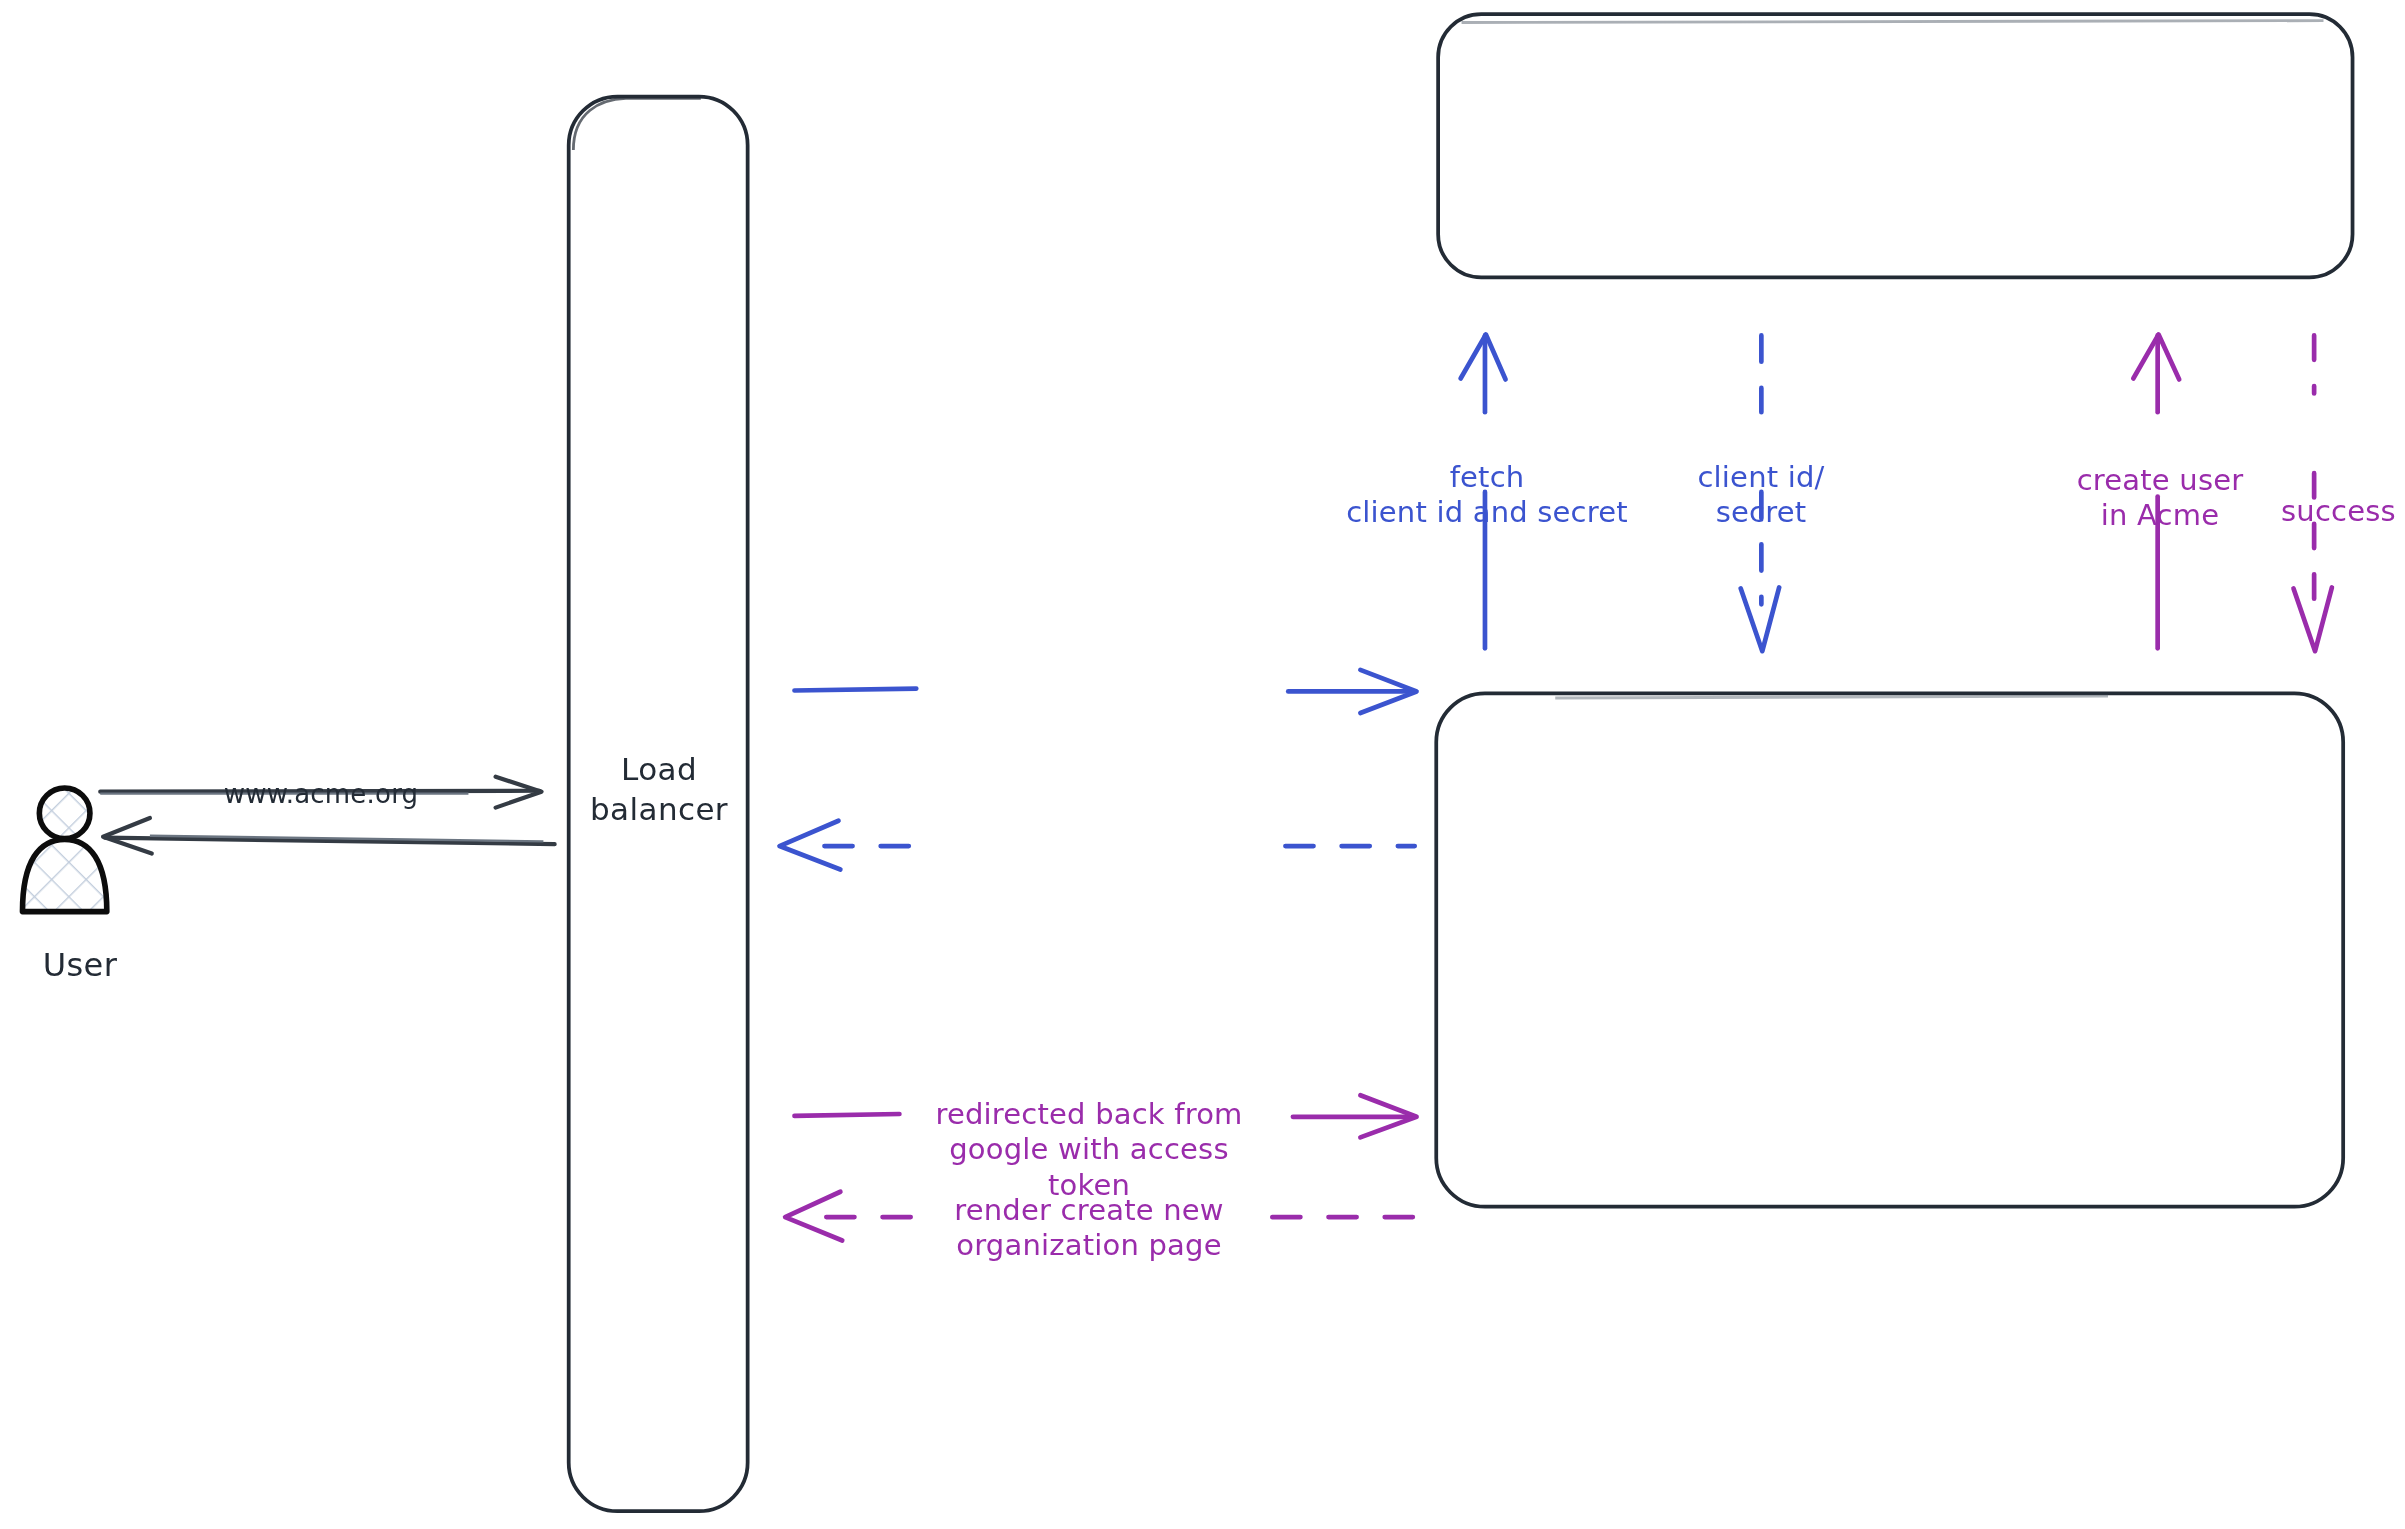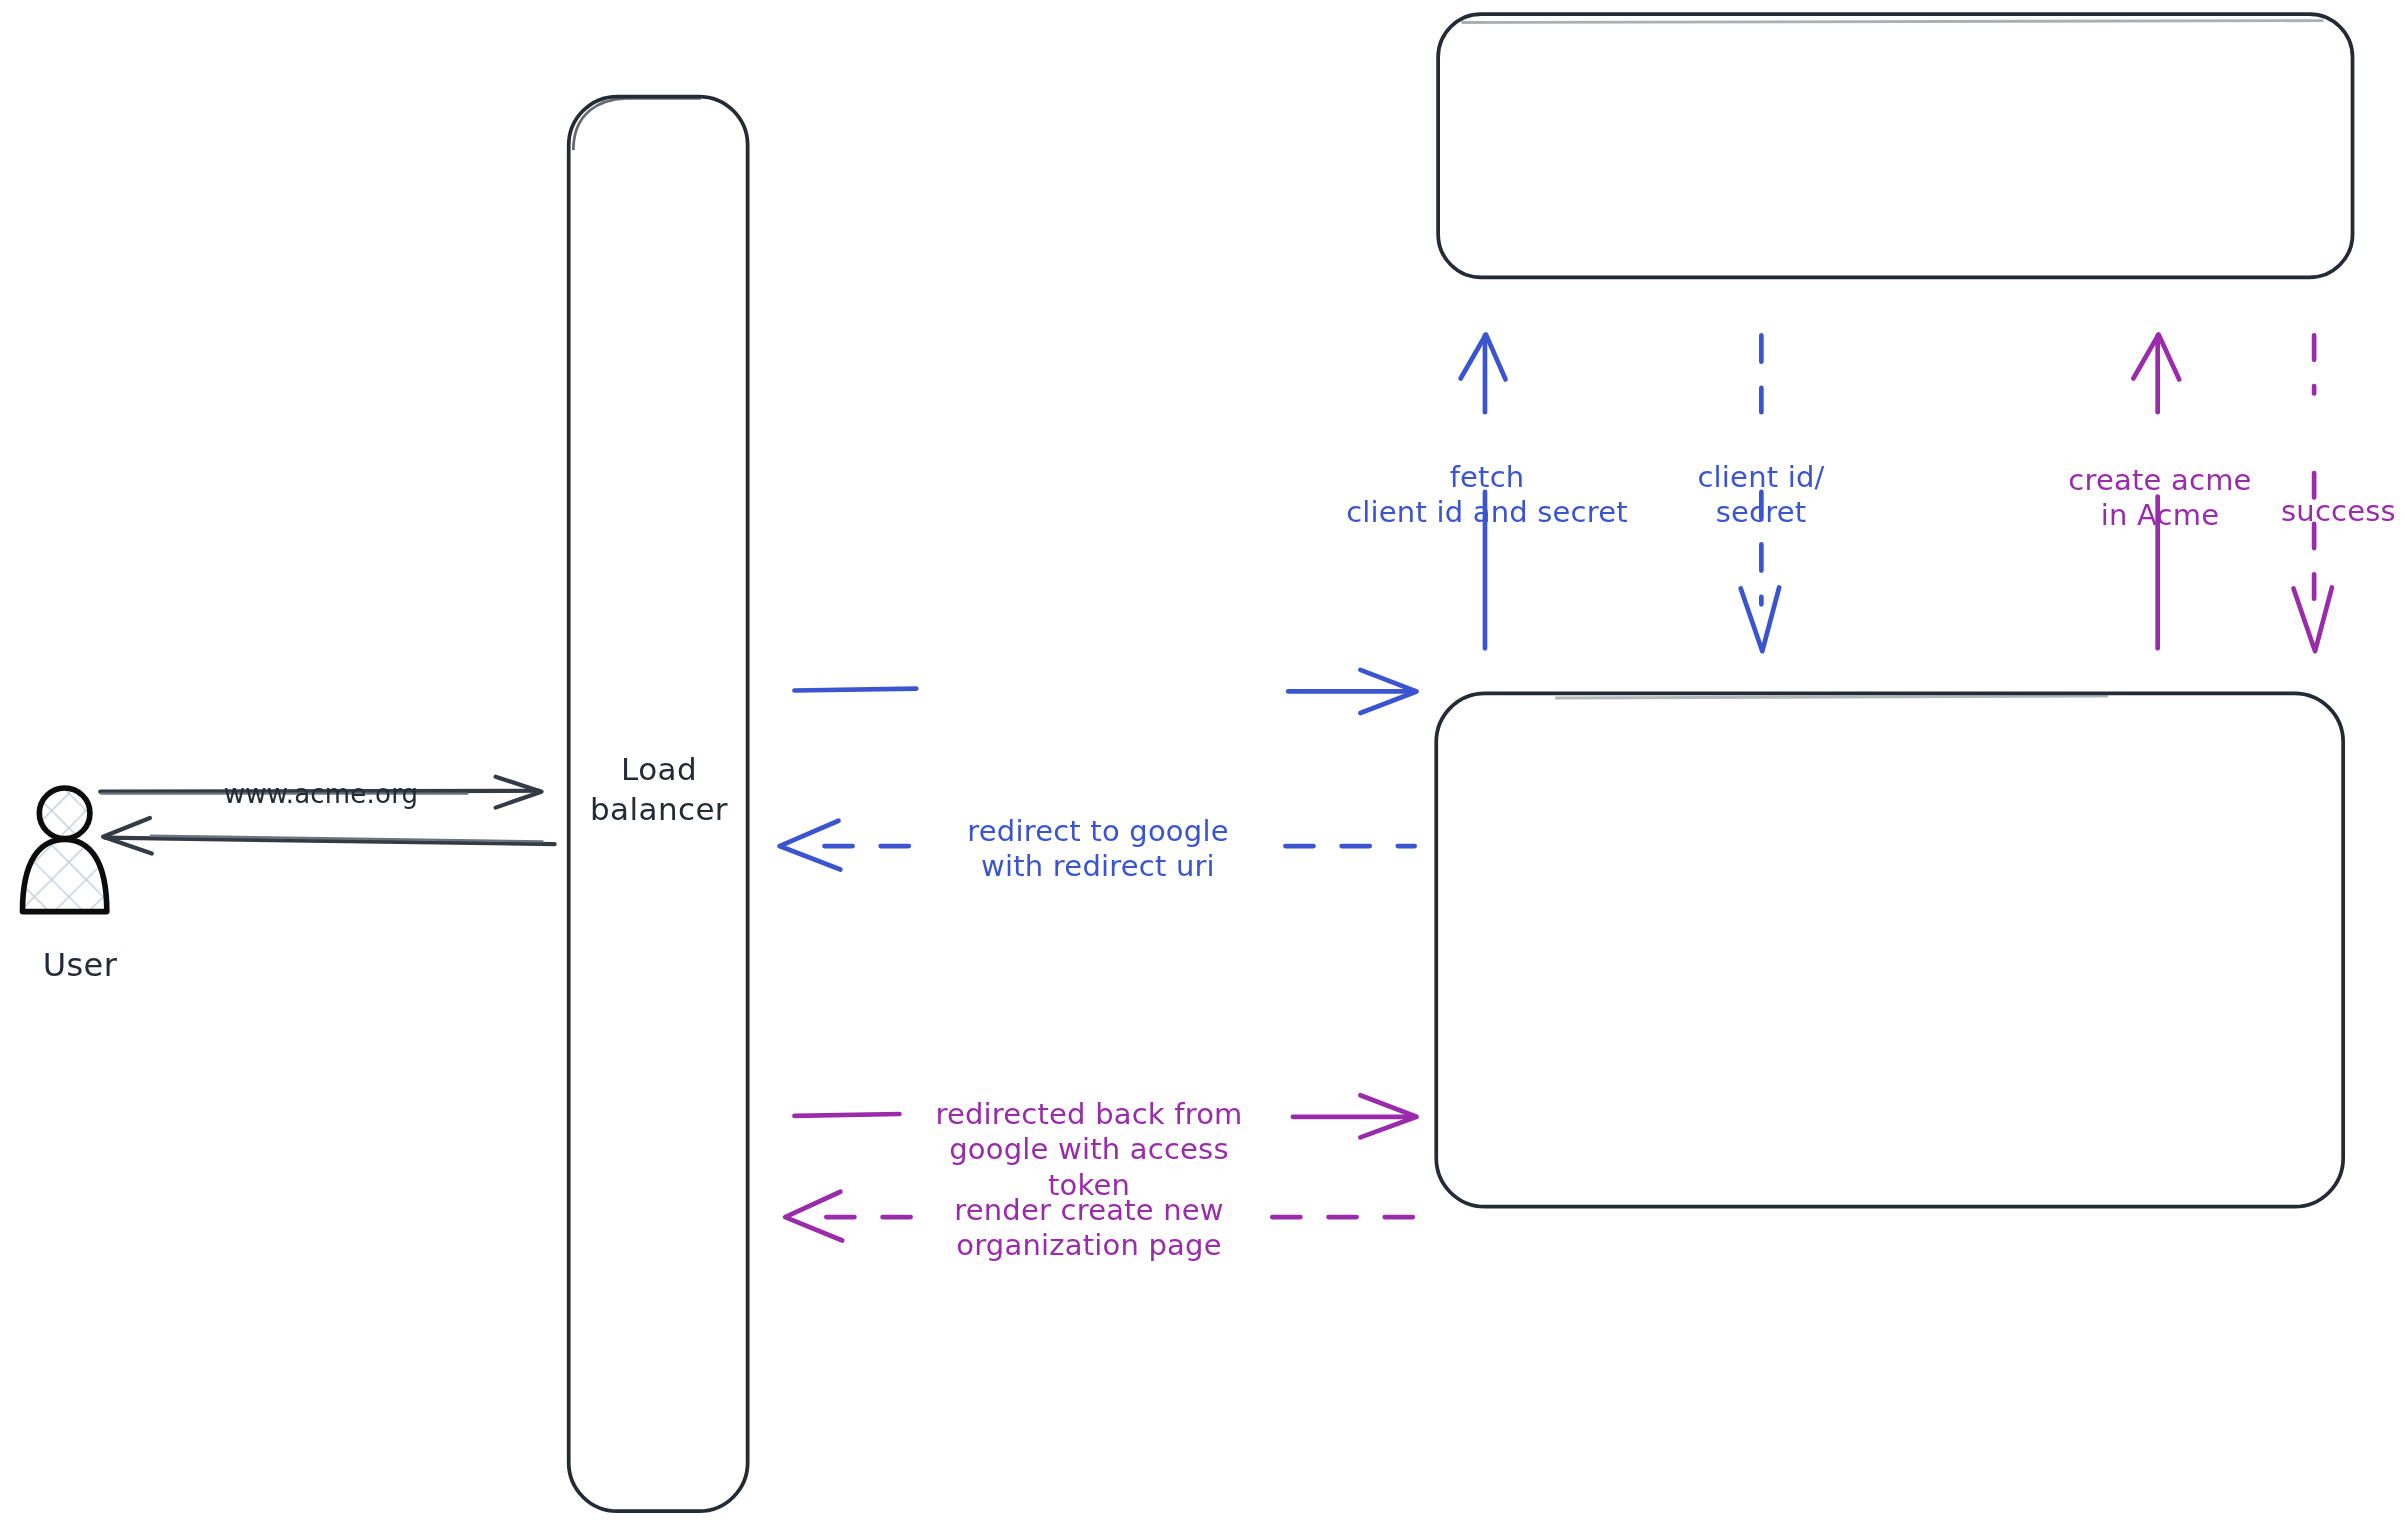--- a/index.html
+++ b/index.html
@@ -132,35 +132,33 @@
   <div class="node-label dark" style="left:80px;top:965px;transform:translate(-50%,-50%);font-size:32px;">User</div>
 
   <div class="node-label dark lbl-center" style="left:659px;top:790px;width:169px;">Load
 balancer</div>
 
 
 
   <div class="edge-label dark lbl-center" style="left:321px;top:795px;width:319px;font-size:26px;">www.acme.org</div>
 
 
-  <div class="edge-label blue lbl-center" style="left:1098px;top:849px;width:394px;">redirect to google
-with redirect uri</div>
 
   <div class="edge-label purple lbl-center" style="left:1089px;top:1110px;width:412px;margin-top:40px;">redirected back from
 google with access
 token</div>
 
   <div class="edge-label purple lbl-center" style="left:1089px;top:1228px;width:412px;">render create new
 organization page</div>
 
   <div class="edge-label blue lbl-center" style="left:1487px;top:495px;width:394px;">fetch
 client id and secret</div>
 
   <div class="edge-label blue lbl-center" style="left:1761px;top:495px;width:215px;">client id/
 secret</div>
 
-  <div class="edge-label purple lbl-center" style="left:2160px;top:498px;width:272px;">create acme
+  <div class="edge-label purple lbl-center" style="left:2160px;top:498px;width:272px;">create user
 in Acme</div>
 
   <div class="edge-label purple" style="left:2281px;top:494px;width:187px;text-align:left;">success</div>
 
 </div>
 
 
 </body></html>

